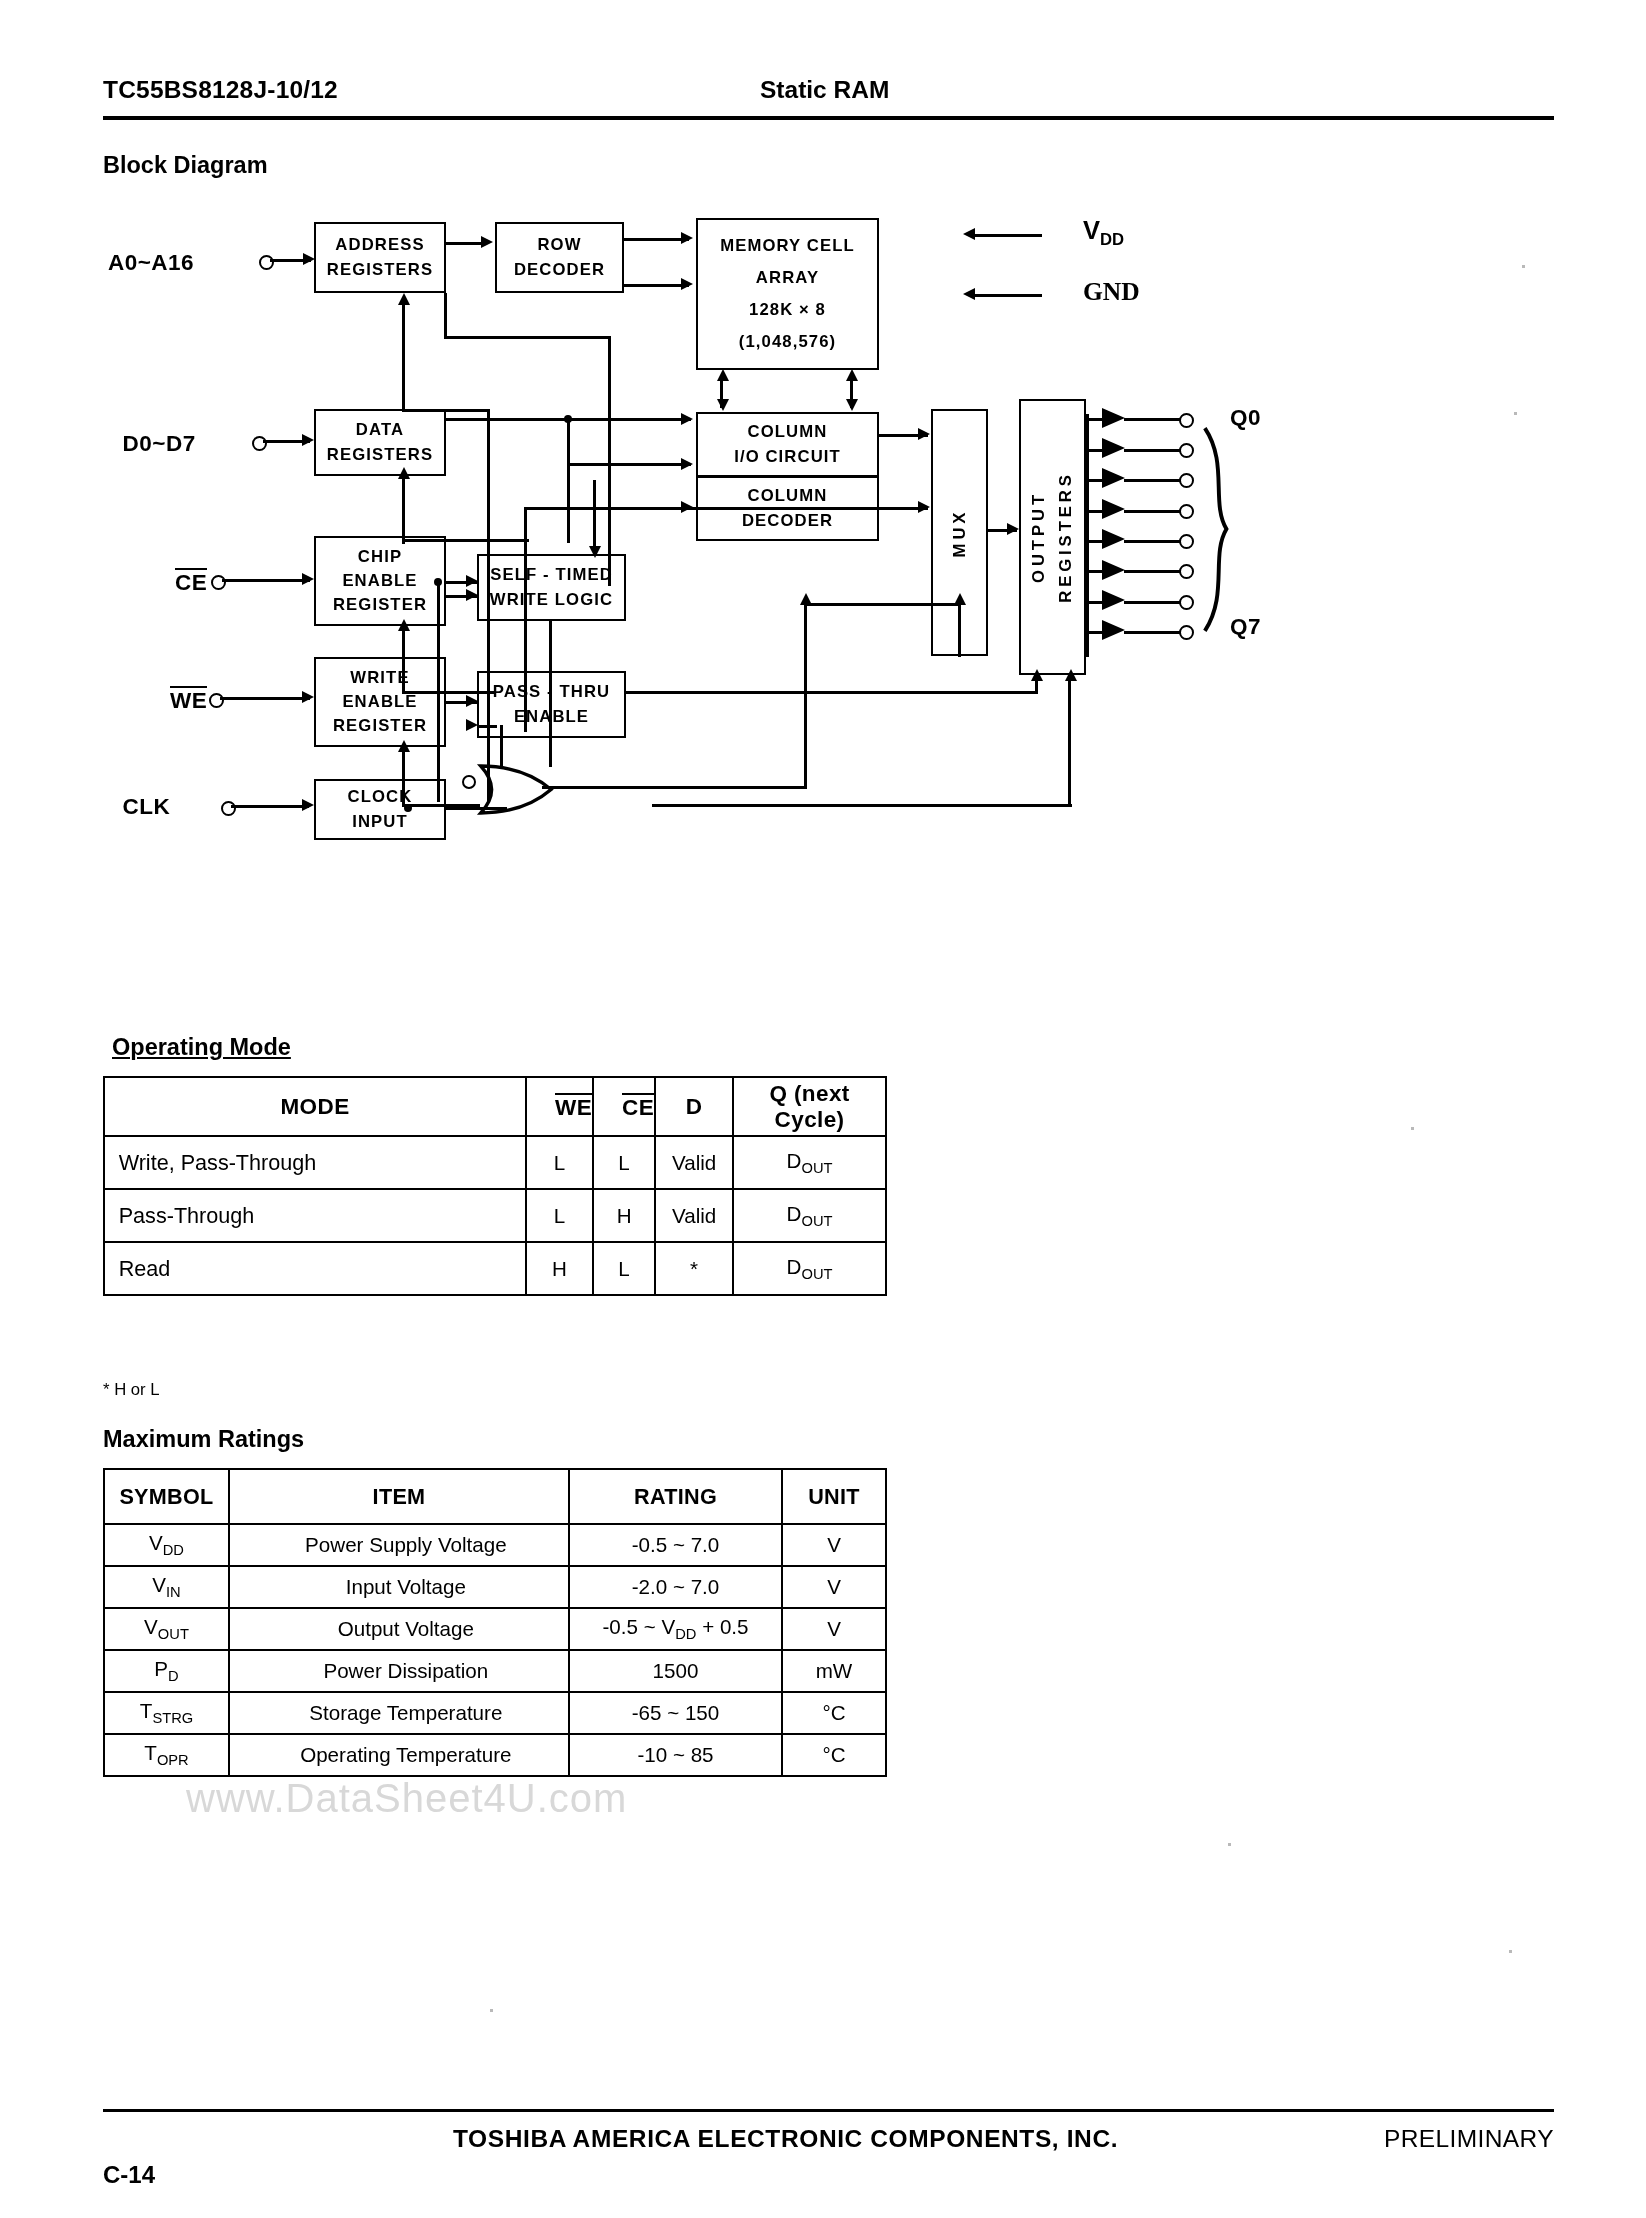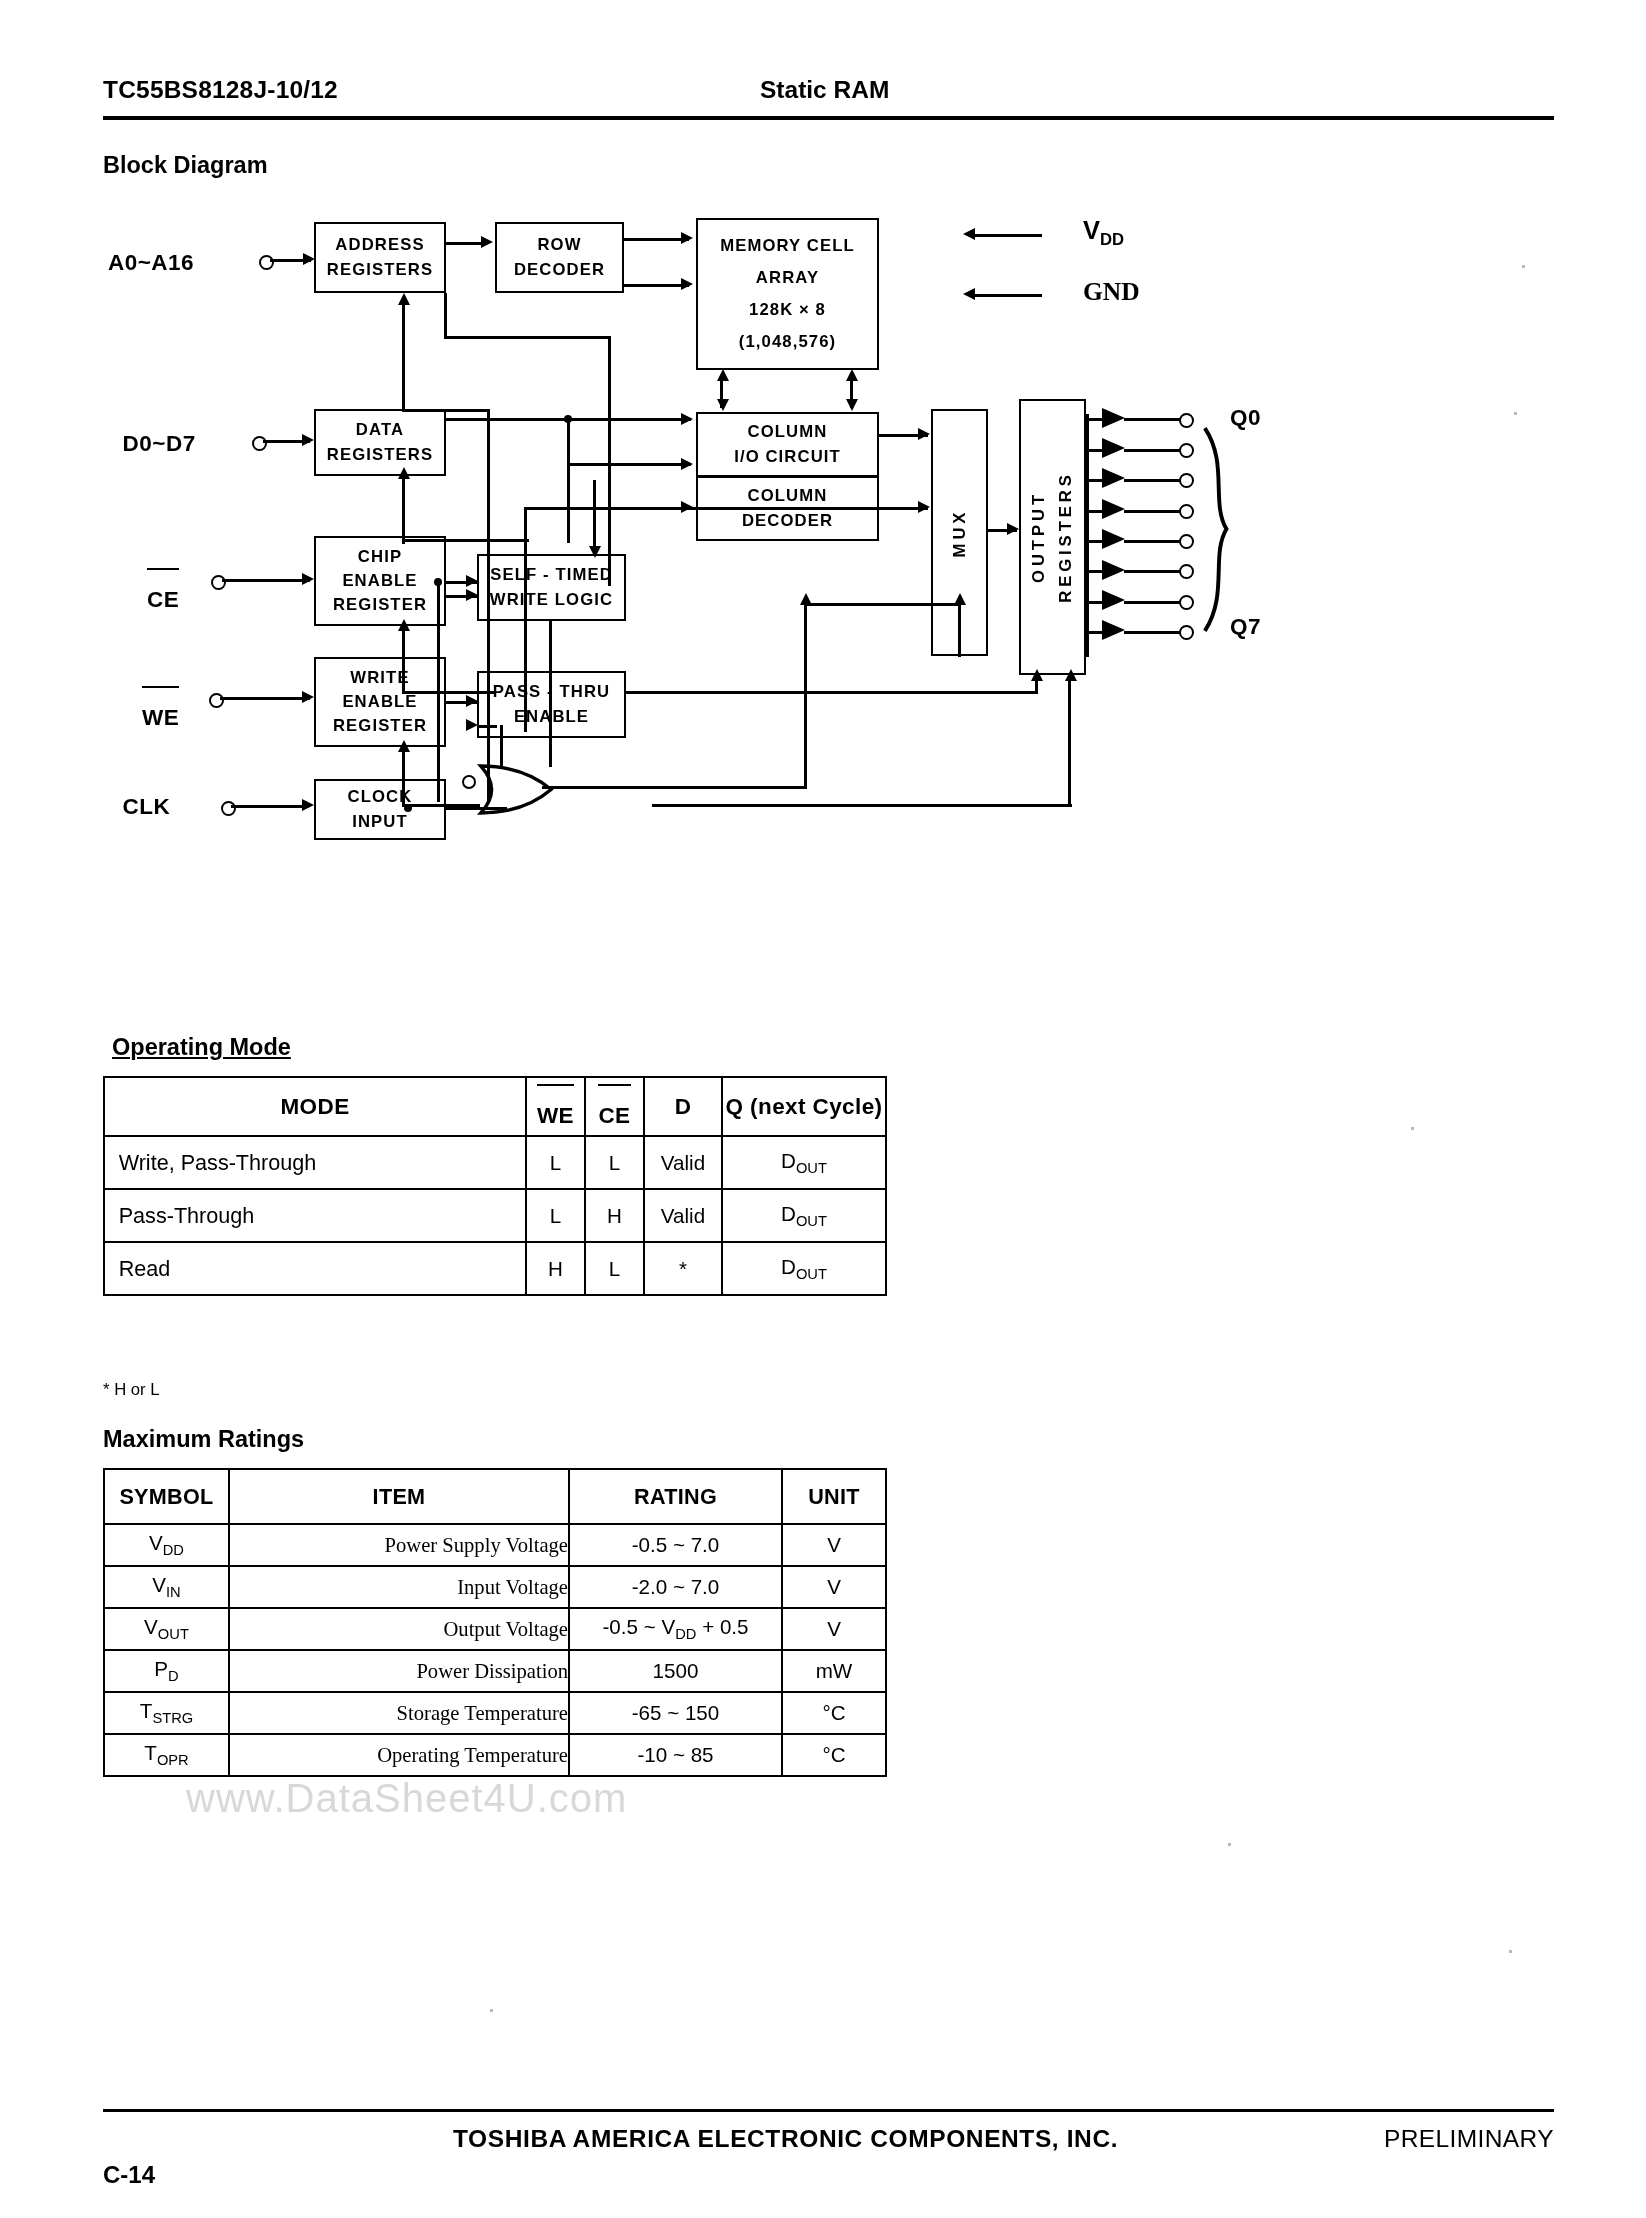--- a/index.html
+++ b/index.html
@@ -37,28 +37,28 @@
   .supply{position:absolute;font-size:25.5px;font-weight:bold;}
   .supply sub{font-size:16.7px;}
 
   
   table{border-collapse:collapse;position:absolute;background:#fff;}
   table td,table th{border:2.5px solid #000;padding:0;text-align:center;font-size:20.6px;font-weight:normal;}
   .t-mode{left:103px;top:1076px;width:784px;}
   .t-mode th{font-weight:bold;font-size:22.5px;height:57px;letter-spacing:0.4px;}
   .t-mode td{height:51px;}
   .t-mode td.mode-name{text-align:left;padding-left:13.7px;font-size:21.6px;}
-  .ovr{border-top:2.5px solid #000;padding-top:18px;display:inline-block;line-height:1.05;}
+  .ovr{border-top:2.5px solid #000;padding-top:1px;display:inline-block;line-height:1.05;margin-left:28px;}
   .sub{font-size:14.7px;vertical-align:sub;}
   .footnote{position:absolute;left:103px;top:1380px;font-size:16.7px;}
 
   .t-max{left:103px;top:1468px;width:784px;}
   .t-max th{font-weight:bold;font-size:21.6px;height:53px;letter-spacing:0.3px;}
   .t-max td{height:40px;font-size:20.6px;}
-  .t-max td.item{text-align:right;padding-left:13.7px;font-family:Liberation Serif, serif;}
+  .t-max td.item{text-align:center;padding-left:13.7px;}
 
   
   .wm{position:absolute;left:186px;top:1776px;font-size:40px;color:#d8d8d8;letter-spacing:1px;font-family:"Liberation Sans",sans-serif;}
   .ft-rule{position:absolute;left:103px;top:2109px;width:1451px;height:2.9px;background:#000;}
   .ft-left{position:absolute;left:103px;top:2125px;font-size:24px;font-weight:bold;margin-top:36px;}
   .ft-center{position:absolute;left:453px;top:2125px;font-size:24.5px;font-weight:bold;letter-spacing:0.6px;}
   .ft-right{position:absolute;right:93px;top:2125px;font-size:24.5px;font-weight:normal;letter-spacing:0.4px;}
   .speck{position:absolute;width:2.9px;height:2.9px;background:#b9b9b9;}
 </style>
 </head>

